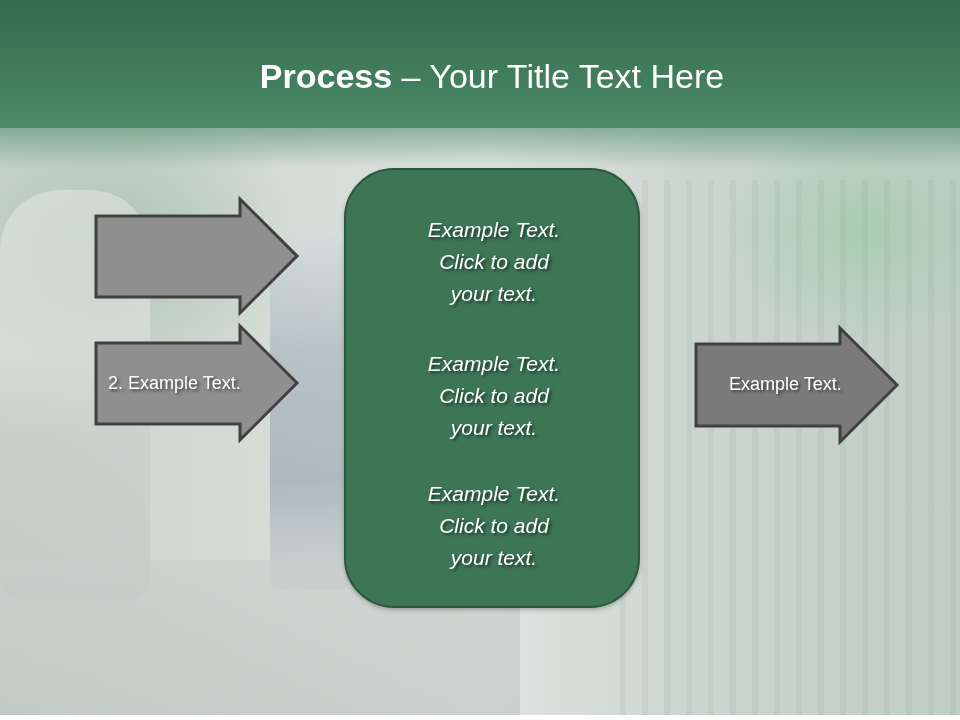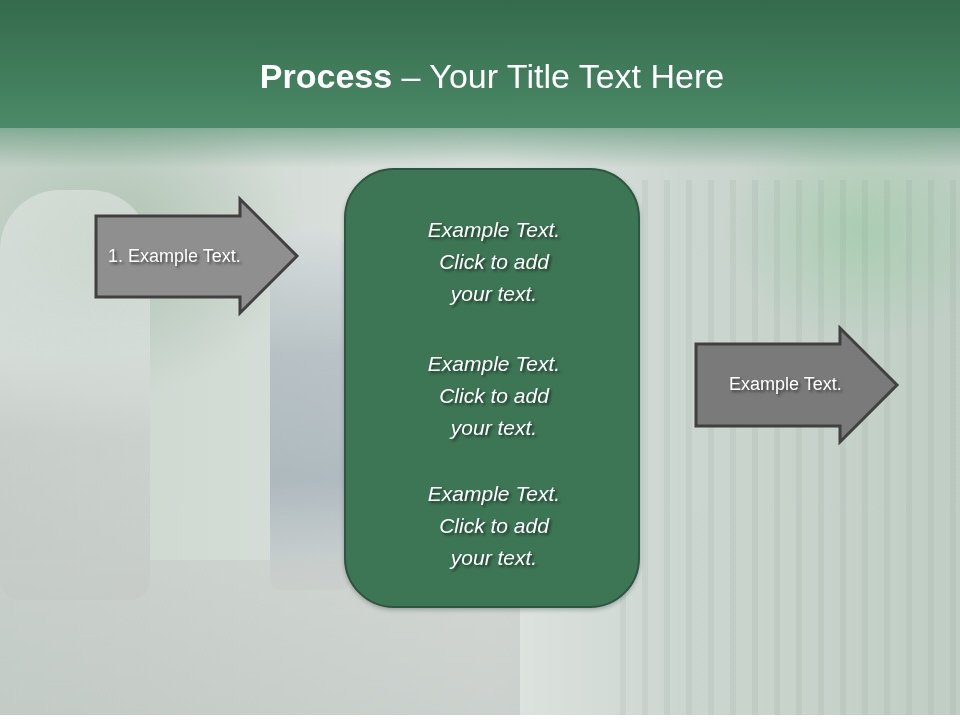--- a/index.html
+++ b/index.html
@@ -47,23 +47,28 @@
   <div class="photo-fence"></div>
 
   <div class="title-band"></div>
   <div class="title-fade"></div>
   <div class="title"><span class="bold">Process</span><span> – Your Title Text Here</span></div>
 
   <div class="arrow" style="left:96px; top:199px; width:202px; height:115px;">
     <svg width="202" height="115">
       <polygon points="0,17 144,17 144,0 201,57 144,114 144,98 0,98" fill="#8f8f8f" stroke="#404040" stroke-width="3" stroke-linejoin="miter"></polygon>
     </svg>
-    <span class="arrow-label" style="left:12px; top:46px;">1. Example Text.</span>
   </div>
 
+  <div class="arrow" style="left:96px; top:326px; width:202px; height:115px;">
+    <svg width="202" height="115">
+      <polygon points="0,17 144,17 144,0 201,57 144,114 144,98 0,98" fill="#8f8f8f" stroke="#404040" stroke-width="3" stroke-linejoin="miter"></polygon>
+    </svg>
+    <span class="arrow-label" style="left:12px; top:46px;">2. Example Text.</span>
+  </div>
 
 
   <div class="center-box">
     <div class="box-text" style="top:44px;">
       <div>Example Text.</div>
       <div>Click  to add</div>
       <div>your text.</div>
     </div>
     <div class="box-text" style="top:178px;">
       <div>Example Text.</div>

